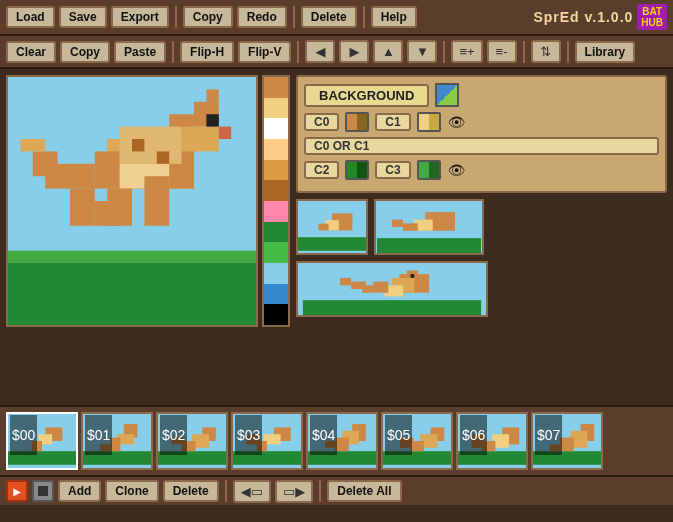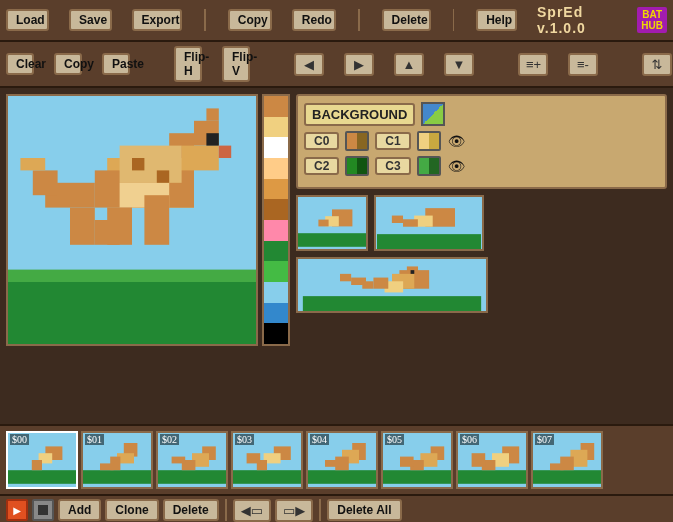--- a/index.html
+++ b/index.html
@@ -12,21 +12,21 @@
       overflow: hidden;
       color: #111;
     }
 
     
     .toolbar {
       background: #5a3e2b;
       padding: 4px 6px;
       display: flex;
       align-items: center;
-      gap: 20px;
+      gap: 4px;
       border-bottom: 2px solid #2a1a0e;
     }
 
     .btn {
       background: #c8b89a;
       border: 2px solid #8a6a4a;
       border-radius: 3px;
       padding: 2px 8px;
       font-size: 12px;
       font-weight: bold;
@@ -139,21 +139,21 @@
       display: flex;
       align-items: center;
       justify-content: center;
     }
 
     .bg-label {
       font-size: 13px;
       font-weight: bold;
       color: #222;
       background: #e8d890;
-      padding: 2px 6px;
+      padding: 2px 13px;
       border: 2px solid #8a6a4a;
       border-radius: 3px;
     }
 
     .bg-swatch {
       width: 24px;
       height: 24px;
       border: 2px solid #555;
       background: linear-gradient(135deg, #4488cc 50%, #88cc44 50%);
     }
@@ -203,25 +203,24 @@
     }
 
     .sprite-frame.selected {
       border-color: #fff;
     }
 
     .frame-label {
       position: absolute;
       top: 1px;
       left: 2px;
-      font-size: 10px;
+      font-size: 14px;
       color: #fff;
       background: rgba(0,0,0,0.5);
-      padding: 0 2px;
-      font-family: Liberation Serif, serif;
+      padding: 12px 2px;
     }
 
     
     .bottom-bar {
       background: #5a3e2b;
       border-top: 2px solid #2a1a0e;
       padding: 4px 6px;
       display: flex;
       align-items: center;
       gap: 4px;
@@ -408,20 +407,23 @@
       </div>
 
       <div class="panel-row">
         <span class="panel-label">C0</span>
         <div class="color-swatch c0-swatch"></div>
         <span class="panel-label">C1</span>
         <div class="color-swatch c1-swatch"></div>
         <div class="eye-icon">👁</div>
       </div>
 
+      <div class="panel-row">
+        <span class="panel-label" style="width:100%;text-align:left;">C0 OR C1</span>
+      </div>
 
       <div class="panel-row">
         <span class="panel-label">C2</span>
         <div class="color-swatch c2-swatch"></div>
         <span class="panel-label">C3</span>
         <div class="color-swatch c3-swatch"></div>
         <div class="eye-icon">👁</div>
       </div>
 
     </div>

